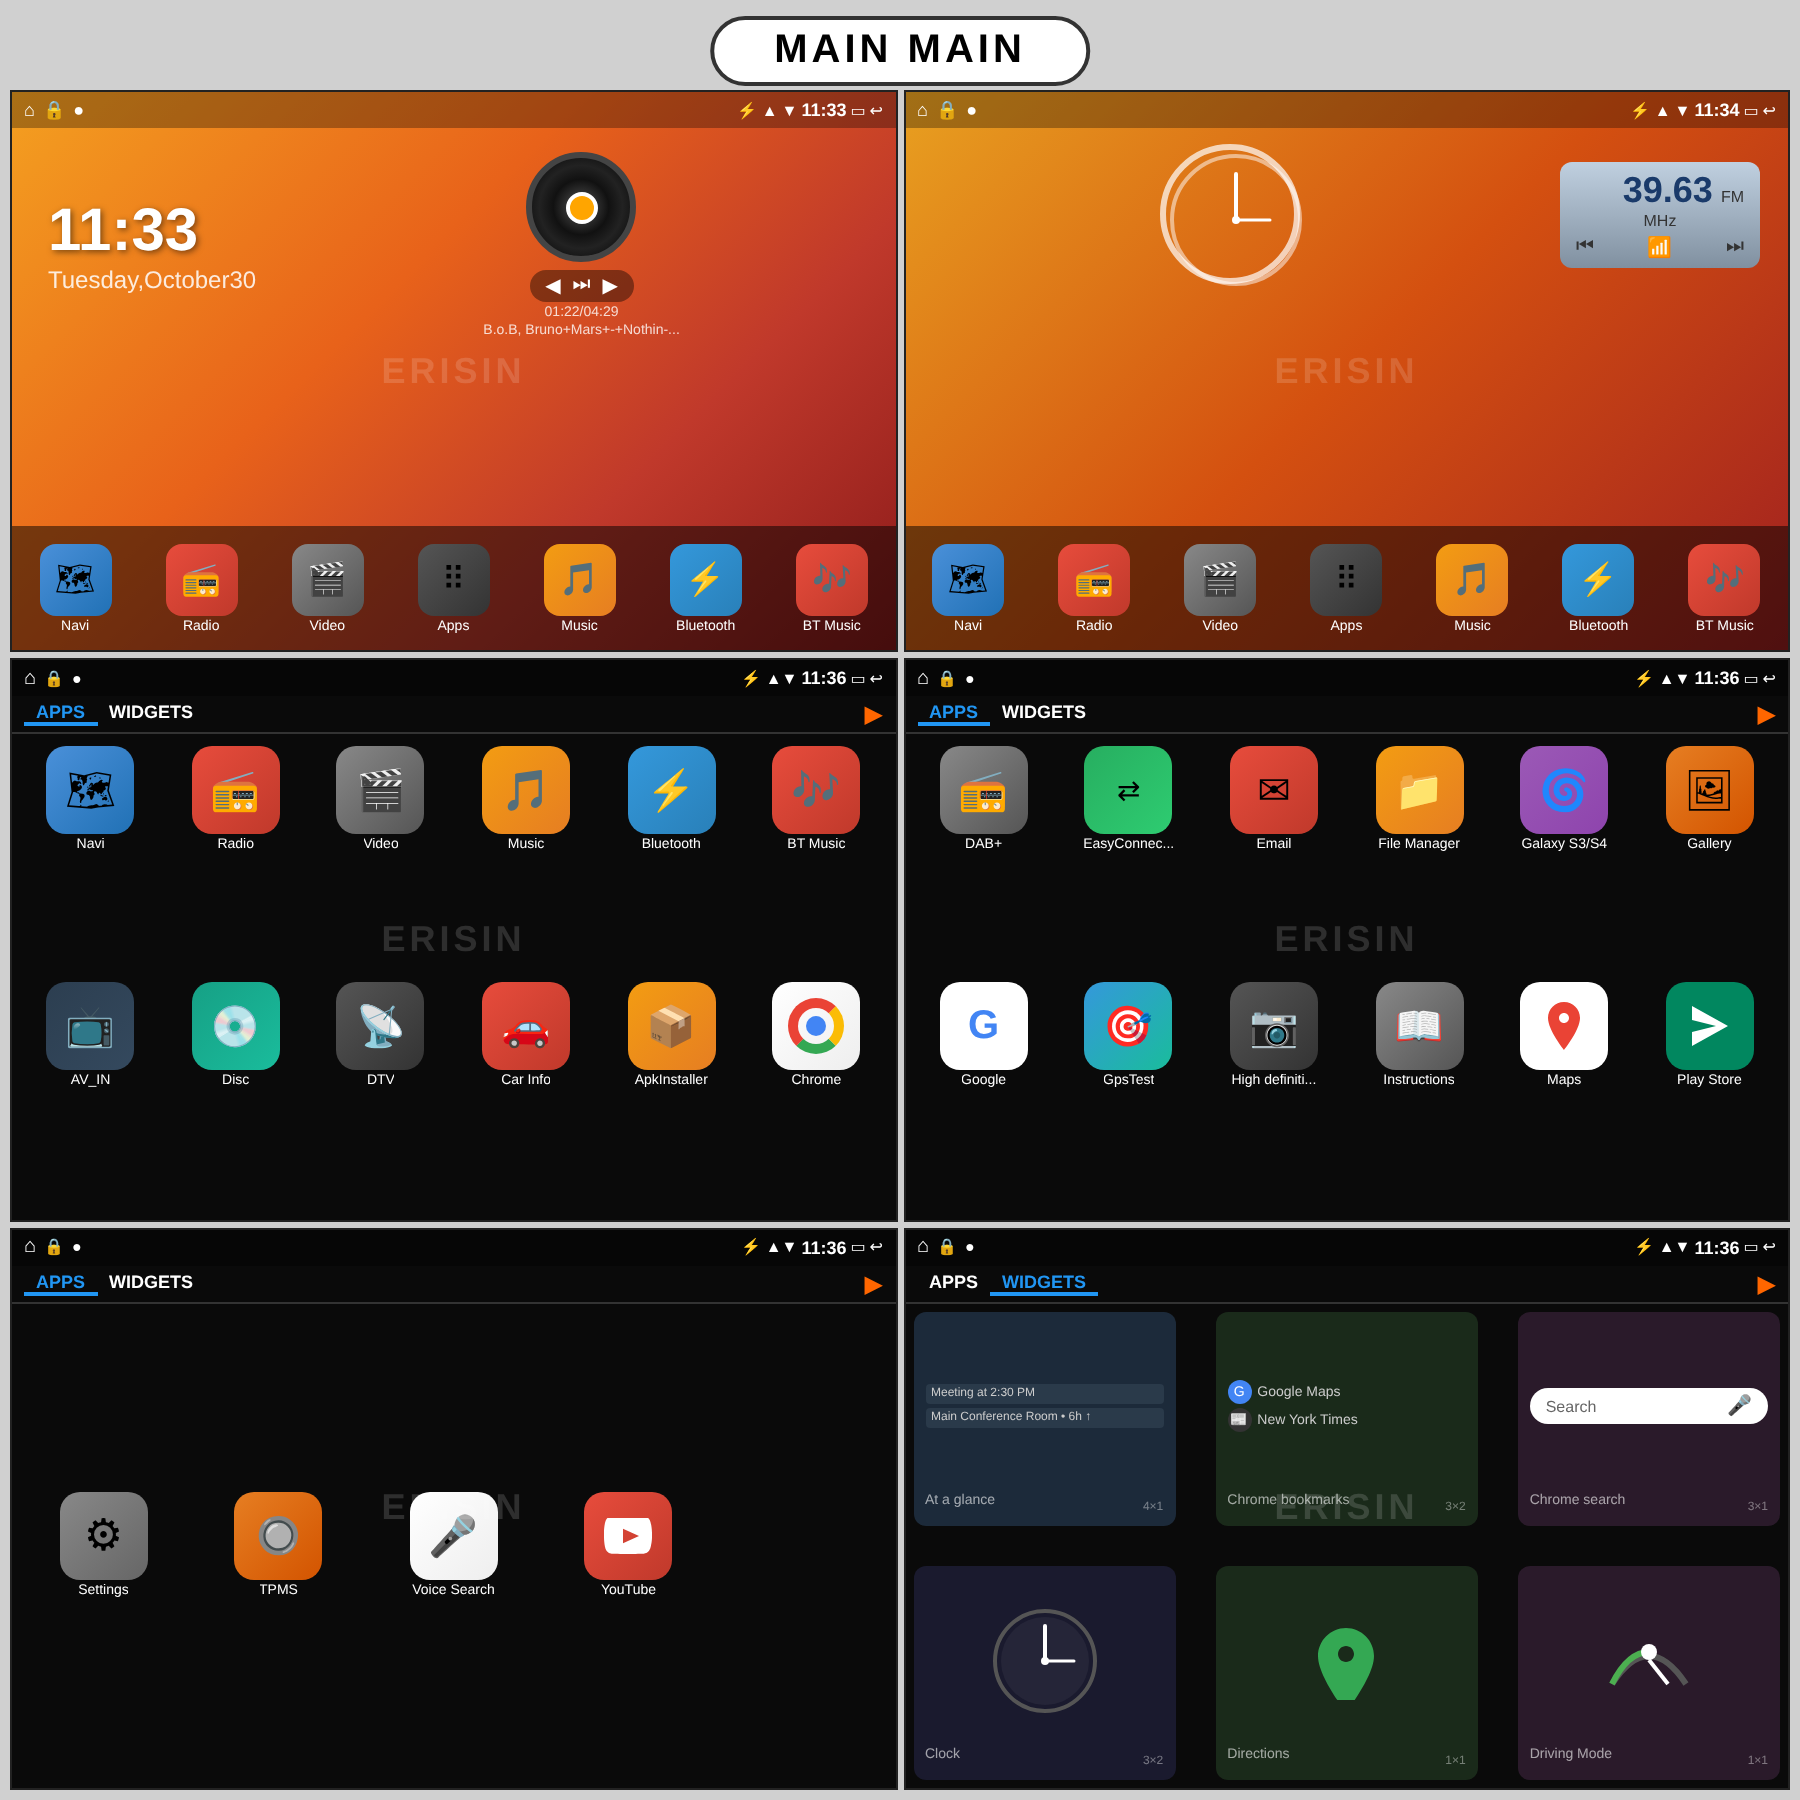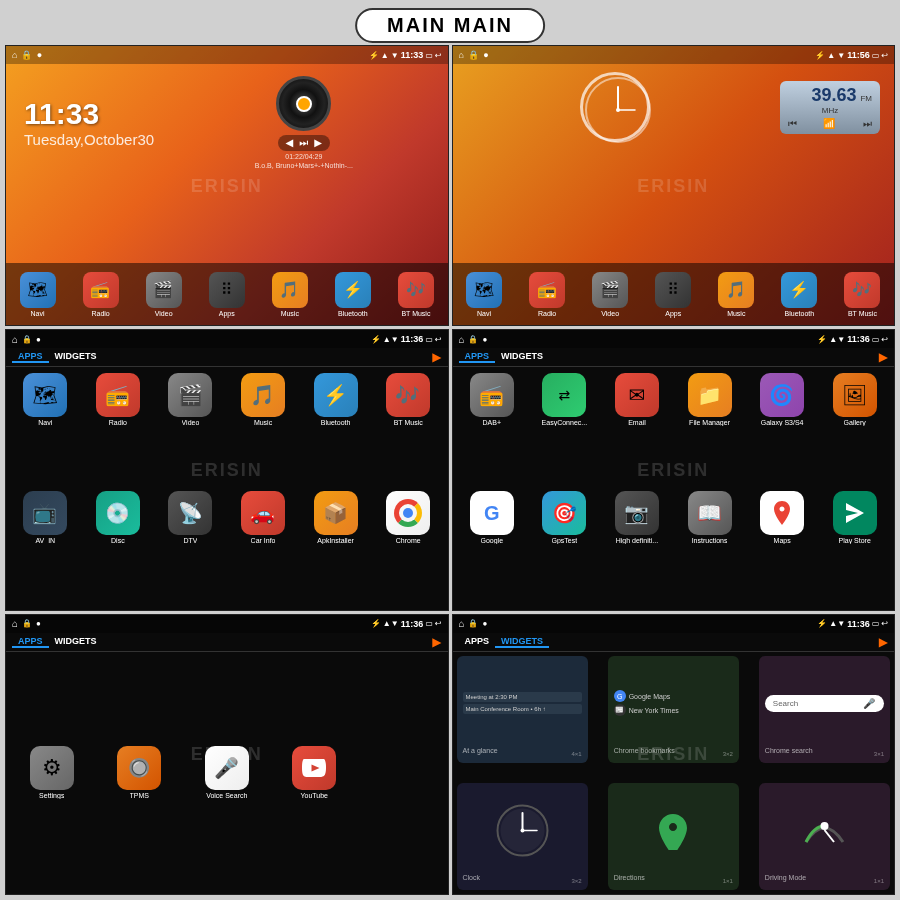--- a/index.html
+++ b/index.html
@@ -86,21 +86,21 @@
       color: white;
     }
 
     .clock-time {
       font-size: 30px;
       font-weight: bold;
       text-shadow: 1px 1px 3px rgba(0,0,0,0.5);
     }
 
     .clock-date {
-      font-size: 15px;
+      font-size: 12px;
       color: rgba(255,255,255,0.85);
     }
 
     .music-widget {
       flex: 1;
       display: flex;
       flex-direction: column;
       align-items: center;
       padding: 4px;
     }
@@ -547,21 +547,21 @@
     <div class="status-bar">
       <div class="status-bar-left">
         <span class="status-icon">⌂</span>
         <span class="status-icon">🔒</span>
         <span class="status-icon">●</span>
       </div>
       <div class="status-icons-group">
         <span>⚡</span>
         <span>▲</span>
         <span>▼</span>
-        <span class="status-time">11:56</span>
+        <span class="status-time">11:34</span>
         <span>▭</span>
         <span>↩</span>
       </div>
     </div>
     <div class="home-widgets">
       <div style="display:flex; align-items:center; justify-content:center; flex:1;">
         <div class="analog-clock">
           <svg width="70" height="70" viewBox="0 0 70 70">
             <circle cx="35" cy="35" r="32" fill="none" stroke="rgba(255,255,255,0.5)" stroke-width="2"></circle>
             <line x1="35" y1="35" x2="35" y2="12" stroke="white" stroke-width="2" stroke-linecap="round"></line>

